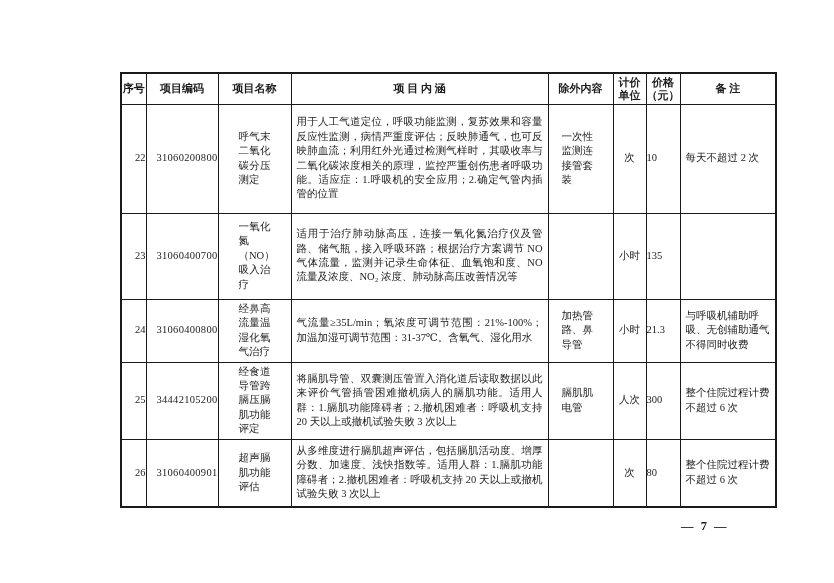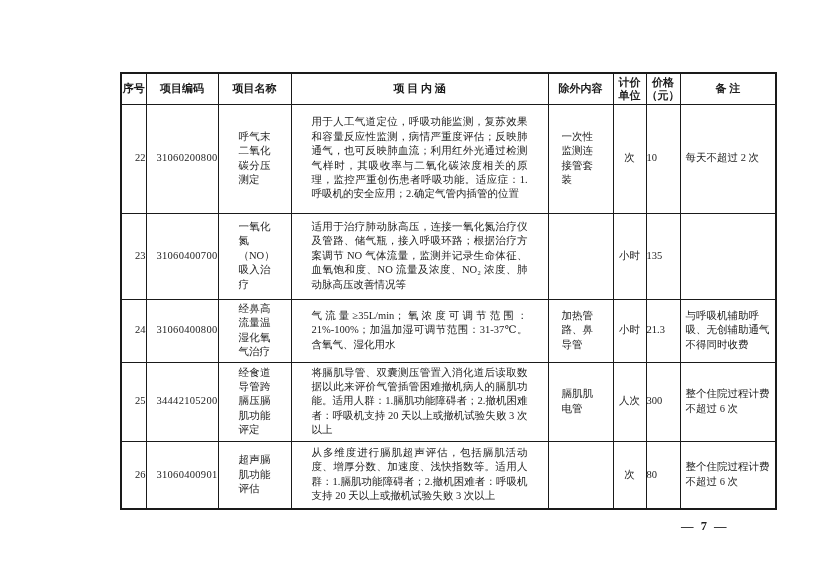--- a/index.html
+++ b/index.html
@@ -40,21 +40,21 @@
   }
   thead tr { height: 31px; }
   tbody tr:nth-child(1) { height: 109px; }
   tbody tr:nth-child(2) { height: 86px; }
   tbody tr:nth-child(3) { height: 63px; }
   tbody tr:nth-child(4) { height: 76px; }
   tbody tr:nth-child(5) { height: 68px; }
   td.col-index  { text-align: right; }
   td.col-code   { text-align: right; letter-spacing: 0.3px; }
   td.col-name   { text-align: justify; text-align-last: left; padding: 2px 20px; }
-  td.col-content{ text-align: justify; text-align-last: left; padding: 3px 20px; }
+  td.col-content{ text-align: justify; text-align-last: left; padding: 3px 5px; }
   td.col-excl   { text-align: left; padding: 2px 13px; }
   td.col-unit   { text-align: center; }
   td.col-price  { }
   td.col-note   { text-align: left; padding: 5px 5px; }
   .page-number {
     position: absolute;
     left: 681px; top: 519px;
     font-size: 12.5px;
     font-weight: bold;
     letter-spacing: 2px;

